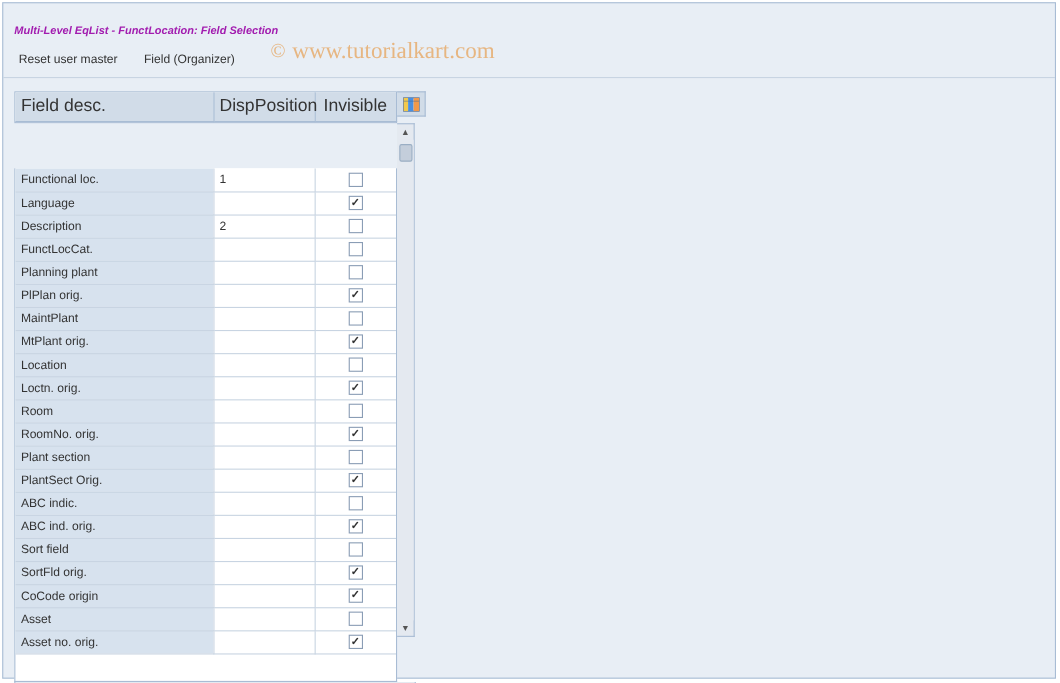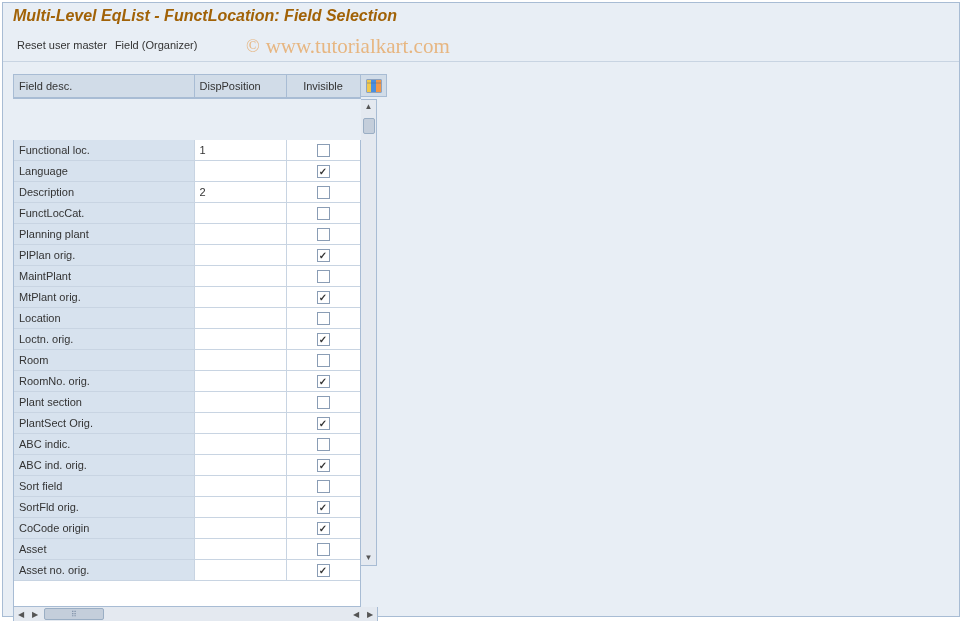--- a/index.html
+++ b/index.html
@@ -1,34 +1,34 @@
 <!DOCTYPE html>
 <html><head>
   <meta charset="utf-8">
   <style>
     * { box-sizing: border-box; margin: 0; padding: 0; }
     body { font-family: Arial, sans-serif; font-size: 11px; color: #333; background: #fff; width: 964px; height: 621px; position: relative; overflow: hidden; }
     
     .main-panel { background: #e8eef5; width: 958px; height: 615px; margin: 2px; border: 1px solid #a8bcd4; }
     
-    .title-bar { padding: 4px 10px 8px; font-weight: bold; font-style: italic; font-size: 16px; color: #a16207; }
-    
-    .toolbar { padding: 4px 10px 8px; display: flex; border-bottom: 1px solid #c8d4e2; }
+    .title-bar { padding: 20px 10px 8px; font-weight: bold; font-style: italic; font-size: 10px; color: #a21caf; }
+    
+    .toolbar { padding: 4px 10px 8px; display: flex; gap: 16px; border-bottom: 1px solid #c8d4e2; }
     .toolbar-item { cursor: pointer; color: #333; font-size: 11px; padding: 2px 4px; }
     
     .content-area { padding: 12px 10px; display: flex; align-items: flex-start; }
     
     .table-wrapper { display: inline-block; position: relative; }
     
     .table-container { border: 1px solid #a8bcd4; background: #fff; width: 348px; }
     .table-body-wrapper { height: 490px; overflow: hidden; position: relative; }
     
     table { border-collapse: collapse; width: 100%; table-layout: fixed; }
     
-    thead th { background: #d1dce8; border-right: 1px solid #a8bcd4; border-bottom: 1px solid #a8bcd4; padding: 4px 5px; text-align: left; font-weight: normal; font-size: 11px; color: #333; height: 22px; }
+    thead th { background: #d1dce8; border-right: 1px solid #a8bcd4; border-bottom: 1px solid #a8bcd4; padding: 4px 5px; text-align: left; font-weight: normal; font-size: 16px; color: #333; height: 22px; }
     thead th:first-child { width: 180px; }
     thead th:nth-child(2) { width: 92px; }
     thead th:nth-child(3) { width: 74px; text-align: center; }
     
     tbody td { border-right: 1px solid #c8d4e2; border-bottom: 1px solid #c8d4e2; padding: 0; height: 21px; font-size: 11px; }
     tbody td.desc-cell { background: #d7e2ee; padding: 2px 5px; }
     tbody td.disp-cell { background: #fff; padding: 2px 5px; }
     tbody td.check-cell { background: #fff; text-align: center; padding: 2px 0; }
     
     .checkbox { display: inline-block; width: 13px; height: 13px; border: 1px solid #8a9db5; background: #fff; line-height: 11px; font-size: 10px; color: #333; text-align: center; cursor: pointer; vertical-align: middle; }

